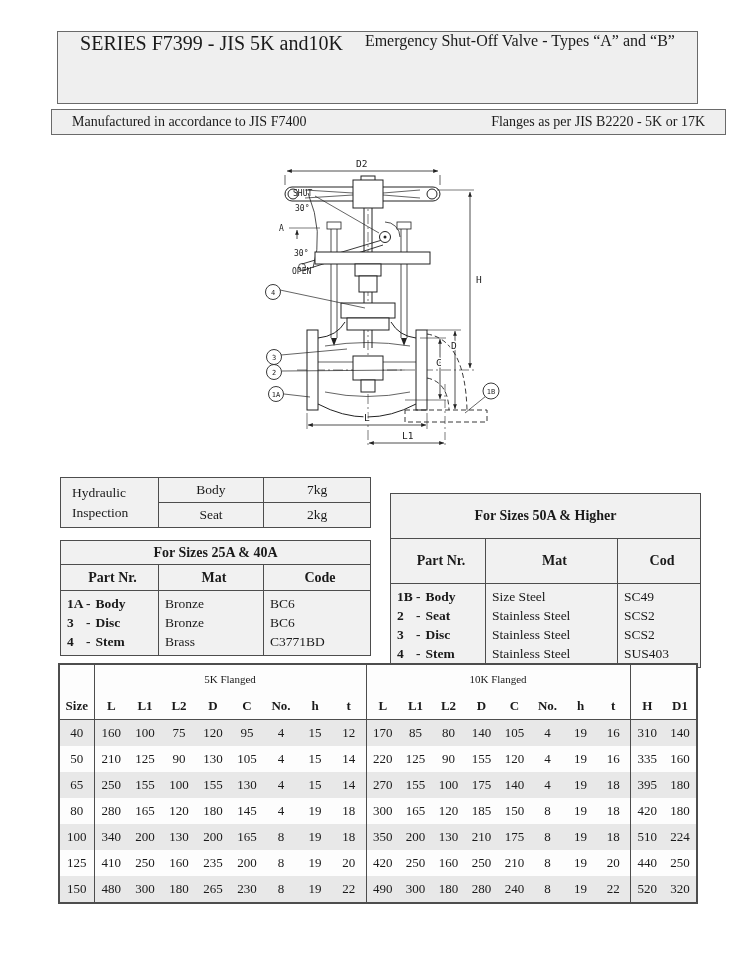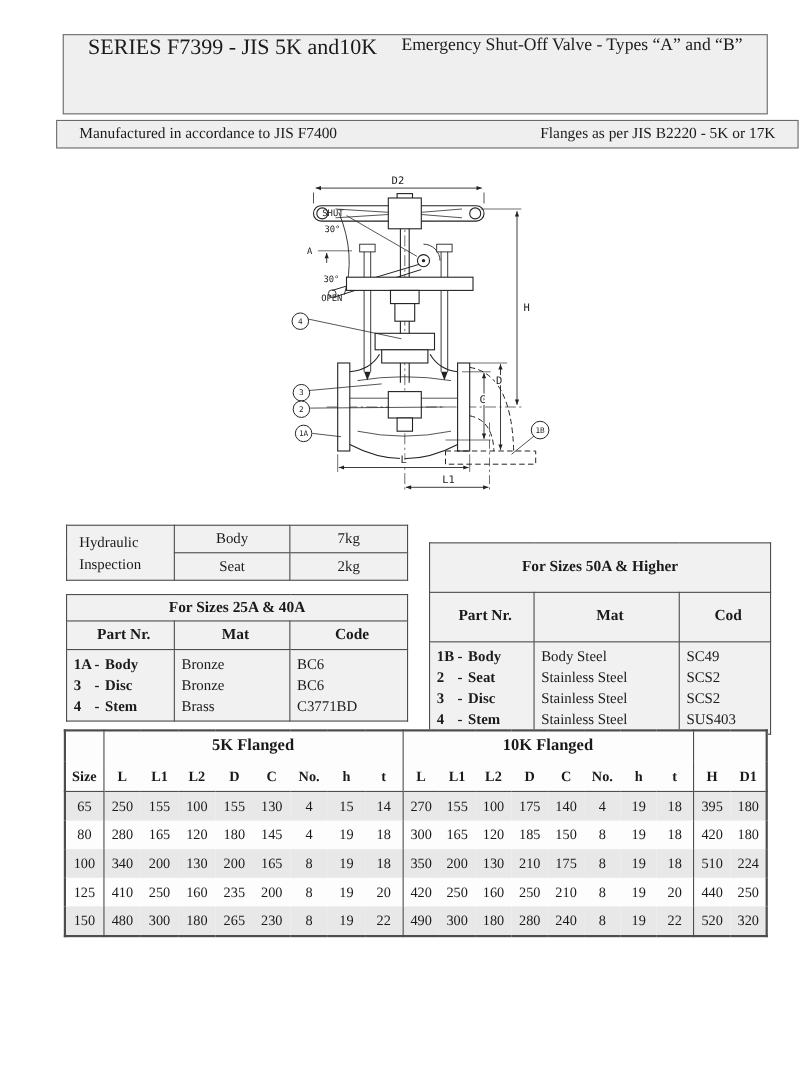--- a/index.html
+++ b/index.html
@@ -39,21 +39,21 @@
   .pline{white-space:nowrap;}
   .pnum{display:inline-block;min-width:19px;font-weight:bold;}
   .pdash{font-weight:bold;padding-right:5px;}
   .pname{font-weight:bold;}
   
   .dim-table{
     left:58px;top:663px;width:640px;border:2px solid #4d4d4d;background:#fdfdfd;
     table-layout:fixed;font-size:13px;text-align:center;
   }
   .dim-table th,.dim-table td{padding:0;font-weight:normal;}
-  .dim-table tr.hdr1 th{height:27px;font-weight:bold;font-size:15px;}
+  .dim-table tr.hdr1 th{height:27px;font-weight:normal;font-size:11px;}
   .dim-table tr.hdr2 th{height:27px;font-weight:bold;border-bottom:1.5px solid #4d4d4d;margin-top:40px;}
   .dim-table tbody td{height:26px;}
   .group-start{border-left:1.5px solid #4d4d4d;}
   .dim-table tr.alt{background:#e8e8e8;}
   
   .drawing{left:215px;top:140px;}
   .halo{paint-order:stroke;stroke:#ffffff;stroke-width:3px;}
 </style>
 </head>
 <body>
@@ -262,21 +262,21 @@
     <th class="colhead">Cod</th>
   </tr>
   <tr>
     <td class="data-cell">
       <div class="pline"><span class="pnum">1B</span><span class="pdash">-</span><span class="pname">Body</span></div>
       <div class="pline"><span class="pnum">2</span><span class="pdash">-</span><span class="pname">Seat</span></div>
       <div class="pline"><span class="pnum">3</span><span class="pdash">-</span><span class="pname">Disc</span></div>
       <div class="pline"><span class="pnum">4</span><span class="pdash">-</span><span class="pname">Stem</span></div>
     </td>
     <td class="data-cell">
-      <div>Body Steel</div>
+      <div>Size Steel</div>
       <div>Stainless Steel</div>
       <div>Stainless Steel</div>
       <div>Stainless Steel</div>
     </td>
     <td class="data-cell">
       <div>SC49</div>
       <div>SCS2</div>
       <div>SCS2</div>
       <div>SUS403</div>
     </td>
@@ -316,20 +316,62 @@
         <th>C</th>
         <th>No.</th>
         <th>h</th>
         <th>t</th>
         <th class="group-start">H</th>
         <th>D1</th>
       </tr>
   </thead>
   <tbody id="dim-body">
       <tr class="alt">
+        <td>40</td>
+        <td class="group-start">160</td>
+        <td>100</td>
+        <td>75</td>
+        <td>120</td>
+        <td>95</td>
+        <td>4</td>
+        <td>15</td>
+        <td>12</td>
+        <td class="group-start">170</td>
+        <td>85</td>
+        <td>80</td>
+        <td>140</td>
+        <td>105</td>
+        <td>4</td>
+        <td>19</td>
+        <td>16</td>
+        <td class="group-start">310</td>
+        <td>140</td>
+      </tr>
+      <tr>
+        <td>50</td>
+        <td class="group-start">210</td>
+        <td>125</td>
+        <td>90</td>
+        <td>130</td>
+        <td>105</td>
+        <td>4</td>
+        <td>15</td>
+        <td>14</td>
+        <td class="group-start">220</td>
+        <td>125</td>
+        <td>90</td>
+        <td>155</td>
+        <td>120</td>
+        <td>4</td>
+        <td>19</td>
+        <td>16</td>
+        <td class="group-start">335</td>
+        <td>160</td>
+      </tr>
+      <tr class="alt">
         <td>65</td>
         <td class="group-start">250</td>
         <td>155</td>
         <td>100</td>
         <td>155</td>
         <td>130</td>
         <td>4</td>
         <td>15</td>
         <td>14</td>
         <td class="group-start">270</td>

